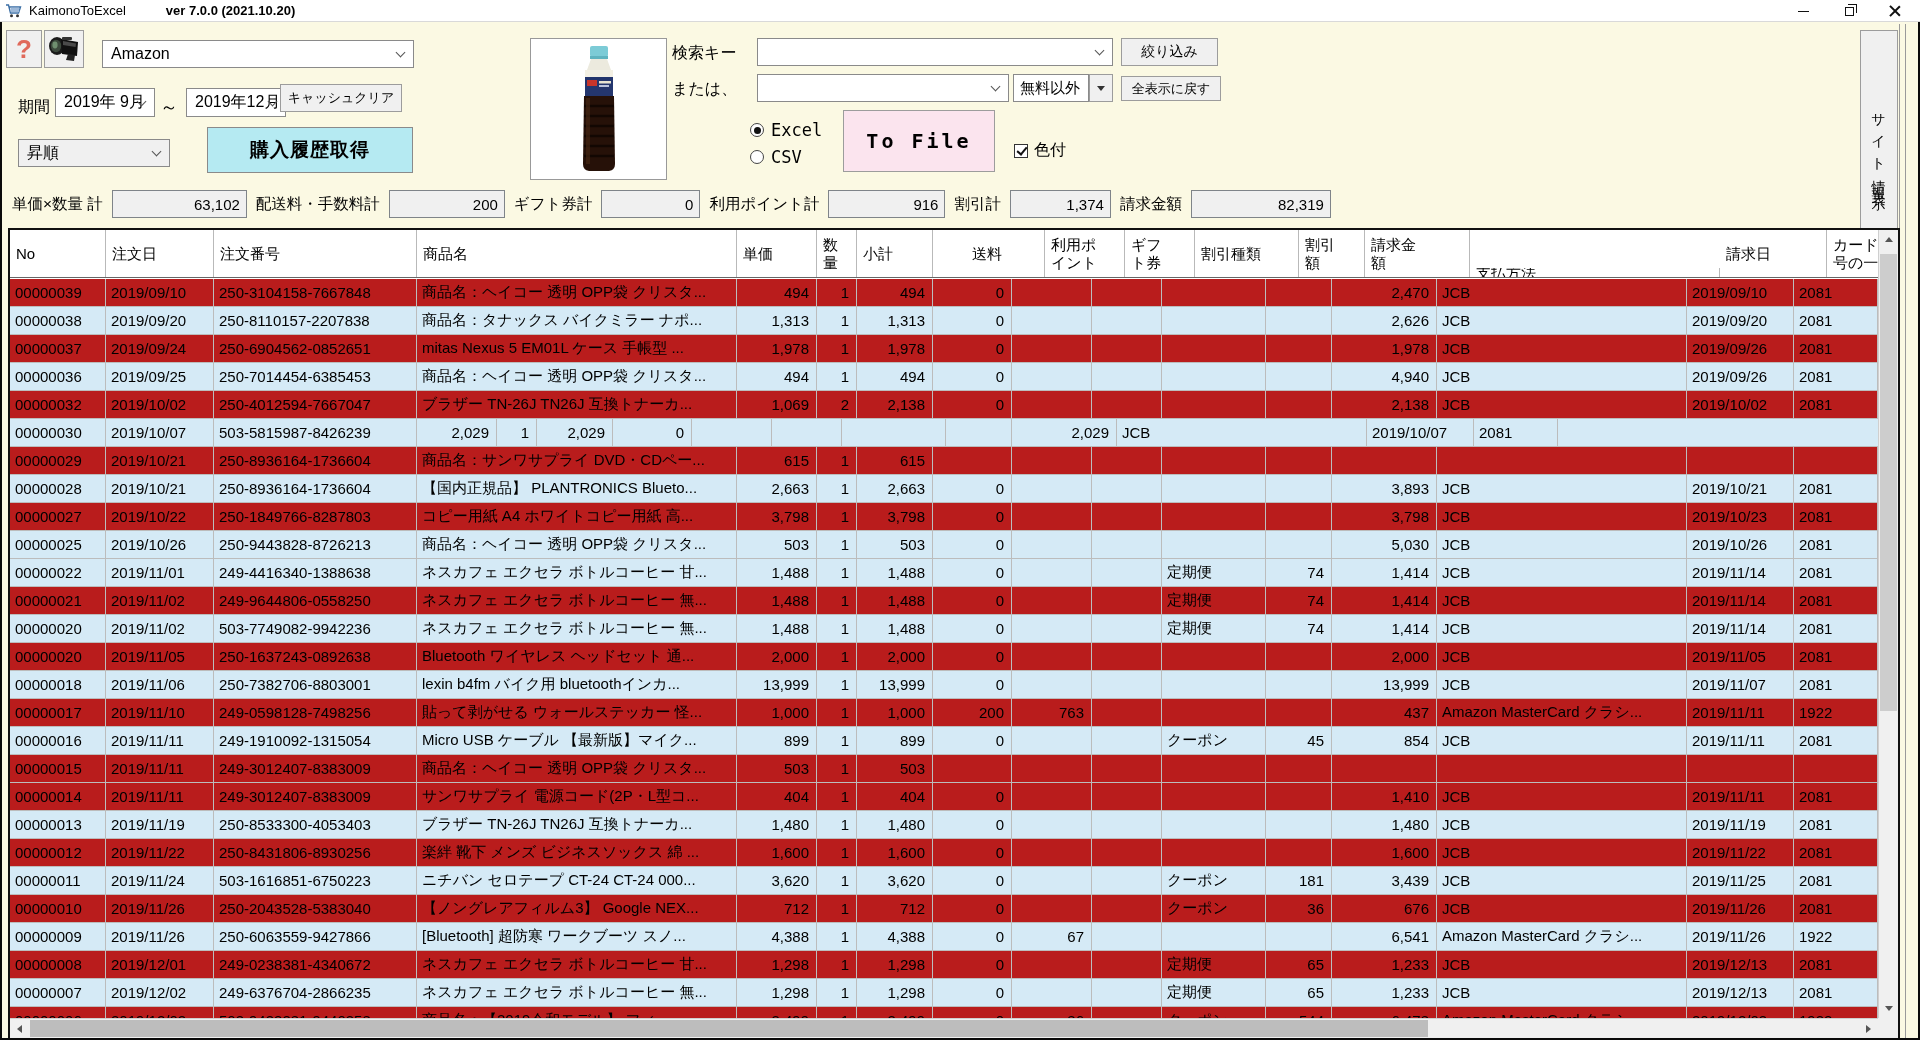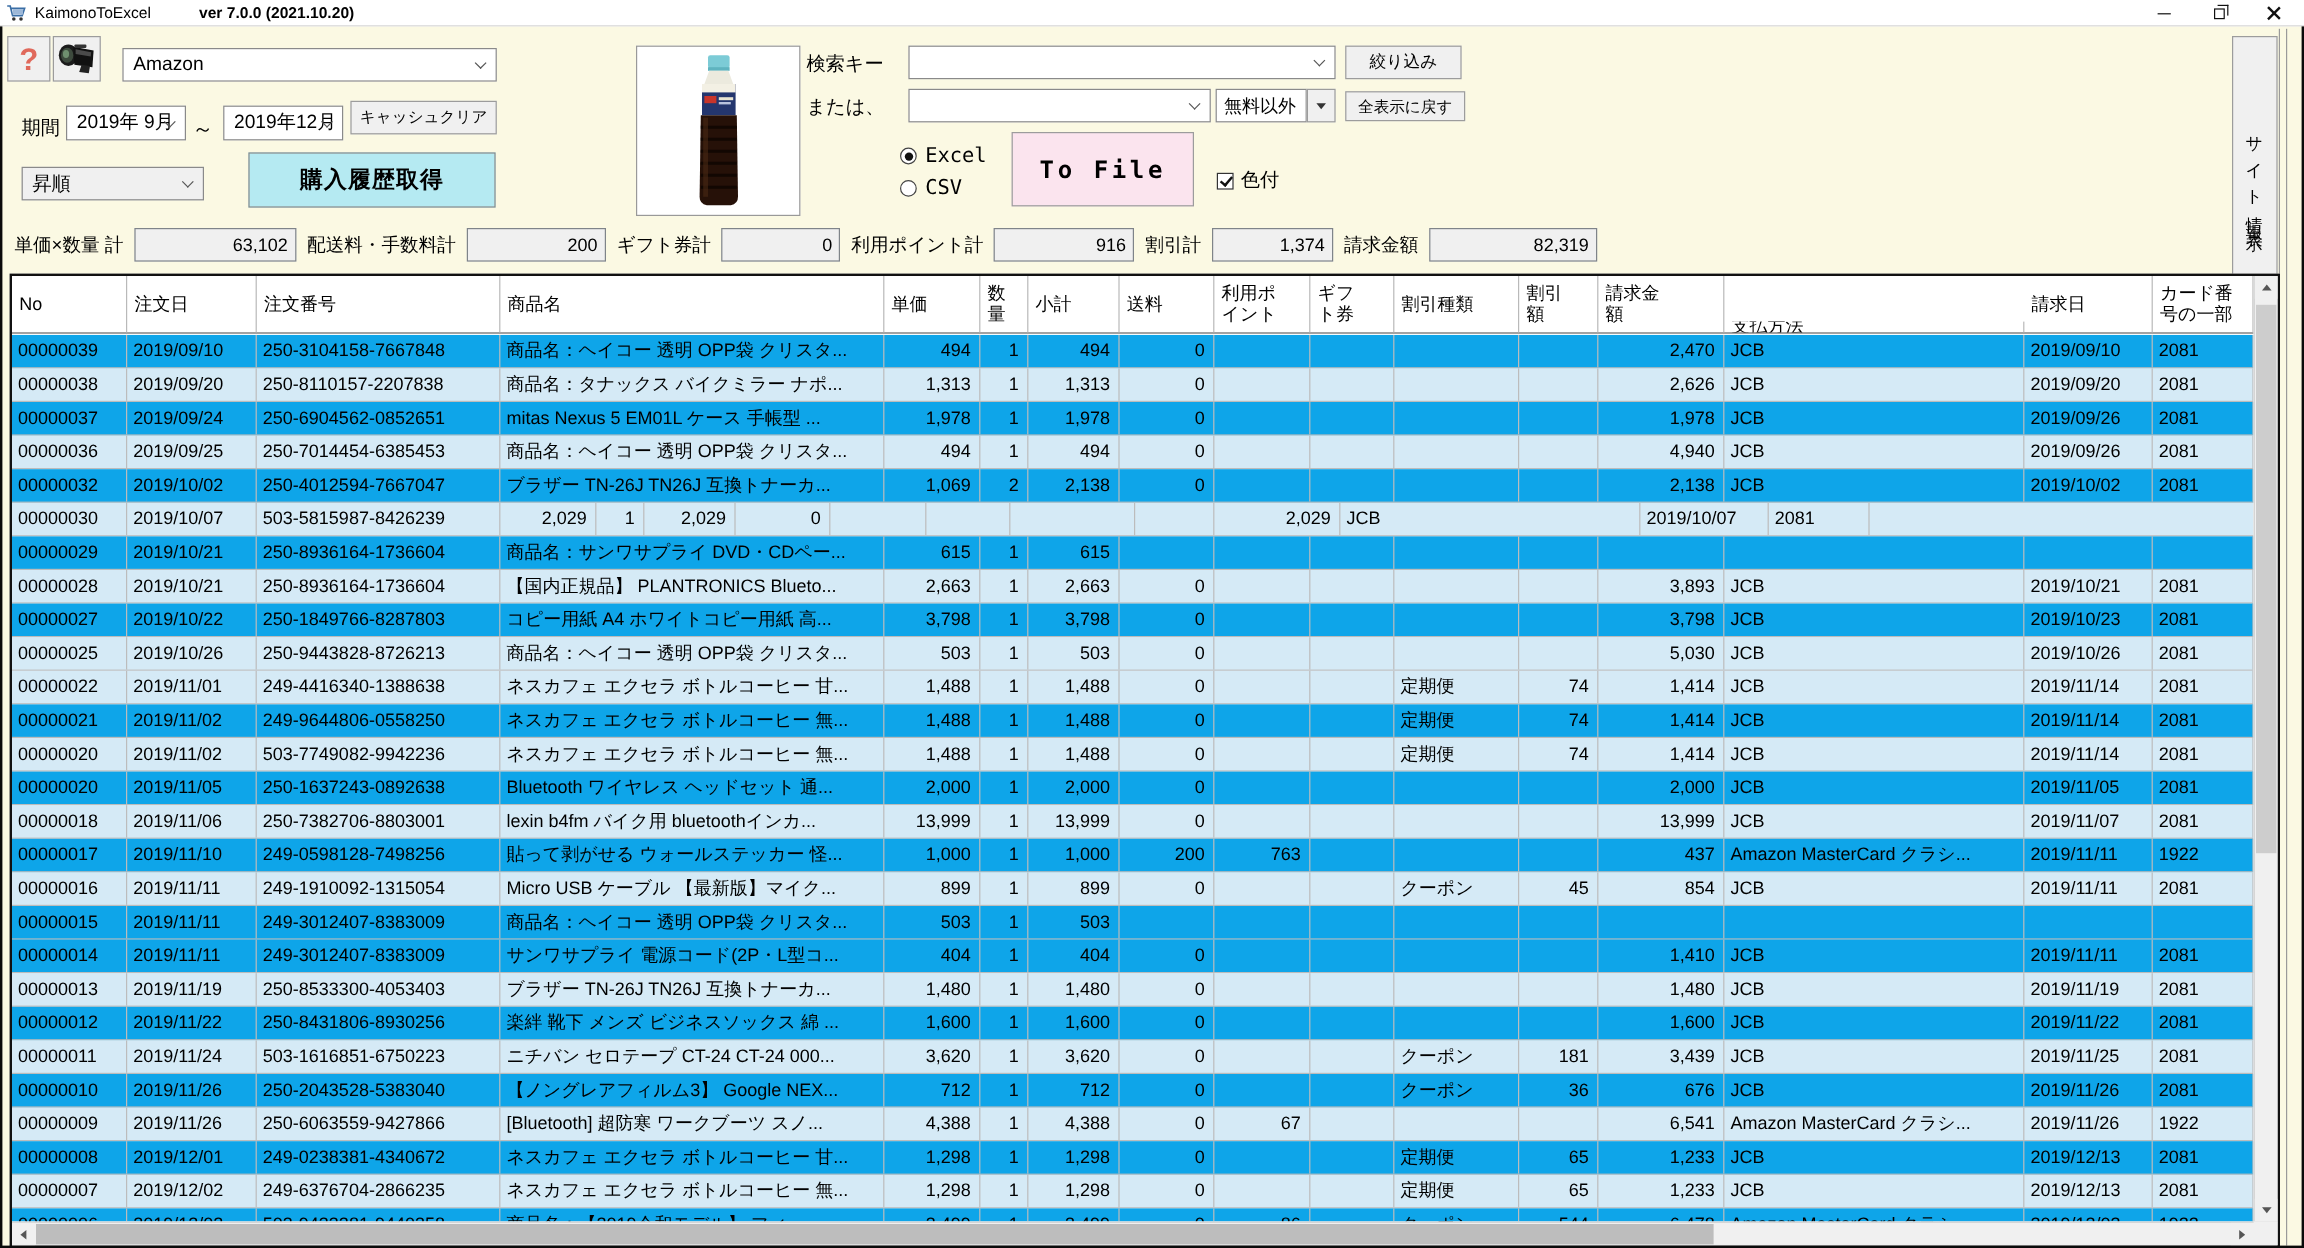--- a/index.html
+++ b/index.html
@@ -35,21 +35,21 @@
   .label { position:absolute; font-size:16px; }
 
   
   #help-btn { left:6px; top:30px; width:36px; height:38px; font-size:26px; font-weight:bold; color:#E0695B; }
   #cam-btn { left:44px; top:30px; width:40px; height:38px; }
 
   
   #site-combo { left:102px; top:40px; width:312px; height:28px; }
   #period-from { left:55px; top:88px; width:100px; height:29px; }
   #period-to { left:186px; top:88px; width:100px; height:29px; }
-  #cache-btn { left:292px; top:84px; width:122px; height:28px; }
+  #cache-btn { left:280px; top:84px; width:122px; height:28px; }
   #sort-combo { left:18px; top:139px; width:152px; height:28px; background:#F0F0F0; }
   #fetch-btn { left:207px; top:127px; width:206px; height:46px; background:#B5EAF2; border:1px solid #8a8a8a;
                font-size:19px; font-weight:bold; letter-spacing:1px; }
 
   
   #img-box { position:absolute; left:530px; top:38px; width:137px; height:142px; background:#fff;
              border:1px solid #999; display:flex; align-items:center; justify-content:center; }
 
   
   #search-combo { left:757px; top:38px; width:356px; height:28px; }
@@ -84,21 +84,21 @@
               border:1px solid #9c9c9c; writing-mode:vertical-rl; text-orientation:upright;
               display:flex; align-items:center; justify-content:center; font-size:14px; letter-spacing:6px; }
 
   
   #table { position:absolute; left:8px; top:228px; width:1892px; height:812px;
            border:2px solid #111; background:#fff; overflow:hidden; }
   #thead { position:absolute; left:0; top:0; height:48px; display:flex; border-bottom:1px solid #666; background:#fff; }
   .th { border-right:1px solid #b9b9b9; display:flex; align-items:center; padding:0 6px;
         font-size:15px; line-height:1.18; white-space:pre-line; overflow:hidden; }
   #tbody { position:absolute; left:0; top:49px; right:20px; bottom:20px; overflow:hidden; }
-  .tr { display:flex; height:28px; border-bottom:1px solid #bcbcbc; background:#0ea5e9; }
+  .tr { display:flex; height:28px; border-bottom:1px solid #bcbcbc; background:#b91c1c; }
   .tr.alt { background:#D5EAF6; }
   .td { border-right:1px solid #bcbcbc; font-size:15px; display:flex; align-items:center;
         padding:0 5px; white-space:nowrap; overflow:hidden; }
   .td.num { justify-content:flex-end; padding-right:7px; }
 
   
   .sb-arrow { position:absolute; background:#F0F0F0; display:flex; align-items:center; justify-content:center; }
   .tri-up-s { width:0;height:0;border-left:4px solid transparent;border-right:4px solid transparent;border-bottom:5px solid #555; }
   .tri-dn-s { width:0;height:0;border-left:4px solid transparent;border-right:4px solid transparent;border-top:5px solid #555; }
   .tri-lf-s { width:0;height:0;border-top:4px solid transparent;border-bottom:4px solid transparent;border-right:5px solid #555; }
@@ -248,21 +248,21 @@
   <div id="table">
     <div id="thead">
         <div class="th" style="width: 96px;">No</div>
         <div class="th" style="width: 108px;">注文日</div>
         <div class="th" style="width: 203px;">注文番号</div>
         <div class="th" style="width: 320px;">商品名</div>
         <div class="th" style="width: 80px;">単価</div>
         <div class="th" style="width: 40px;">数
 量</div>
         <div class="th" style="width: 76px;">小計</div>
-        <div class="th" style="width: 79px;">送料</div>
+        <div class="th" style="width: 79px; margin-left: 33px;">送料</div>
         <div class="th" style="width: 80px;">利用ポ
 イント</div>
         <div class="th" style="width: 70px;">ギフ
 ト券</div>
         <div class="th" style="width: 104px;">割引種類</div>
         <div class="th" style="width: 66px;">割引
 額</div>
         <div class="th" style="width: 105px;">請求金
 額</div>
         <div class="th" style="width: 250px; margin-top: 38px;">支払方法</div>

